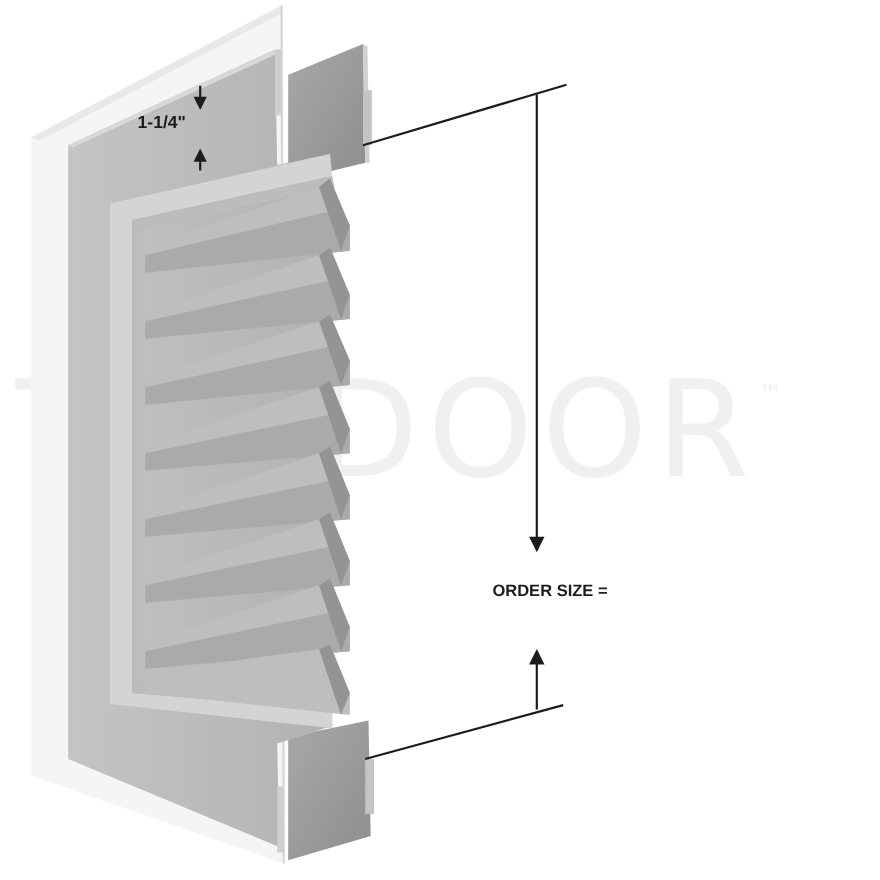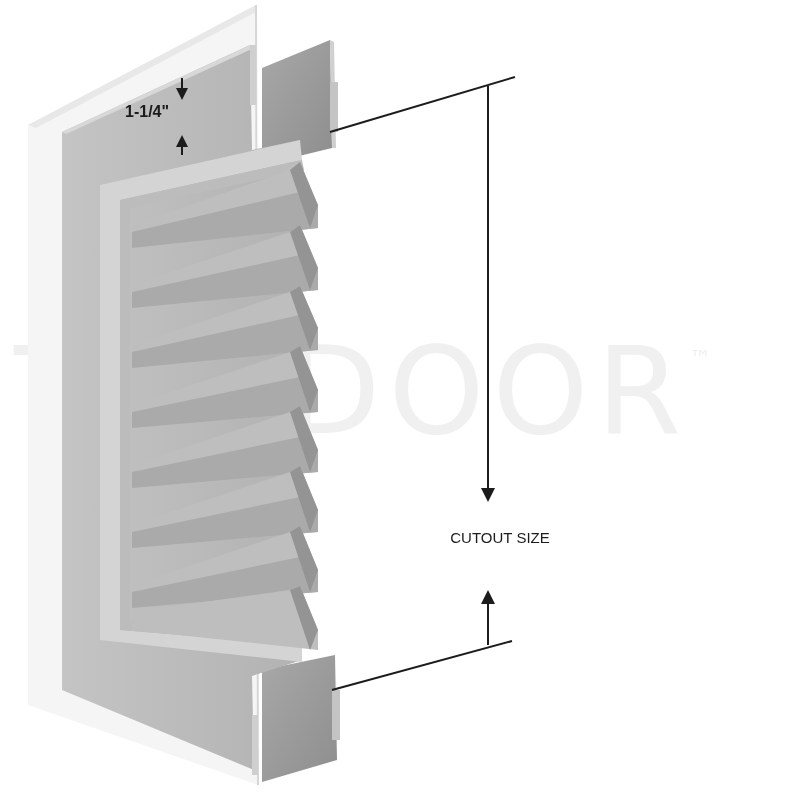--- a/index.html
+++ b/index.html
@@ -120,15 +120,15 @@
 
       <line x1="488" y1="86" x2="488" y2="492" stroke-width="2"></line>
       <polygon points="481,488 495,488 488,502" stroke="none"></polygon>
       <line x1="488" y1="600" x2="488" y2="645" stroke-width="2"></line>
       <polygon points="481,604 495,604 488,590" stroke="none"></polygon>
     </g>
   </svg>
 
   <div class="dim-label dim-small">1-1/4"</div>
   <div class="dim-label order-size">
-    <span class="l2">CUTOUT SIZE</span>
+    <span class="l1">ORDER SIZE =</span>
   </div>
 </div>
 
 </body></html>

